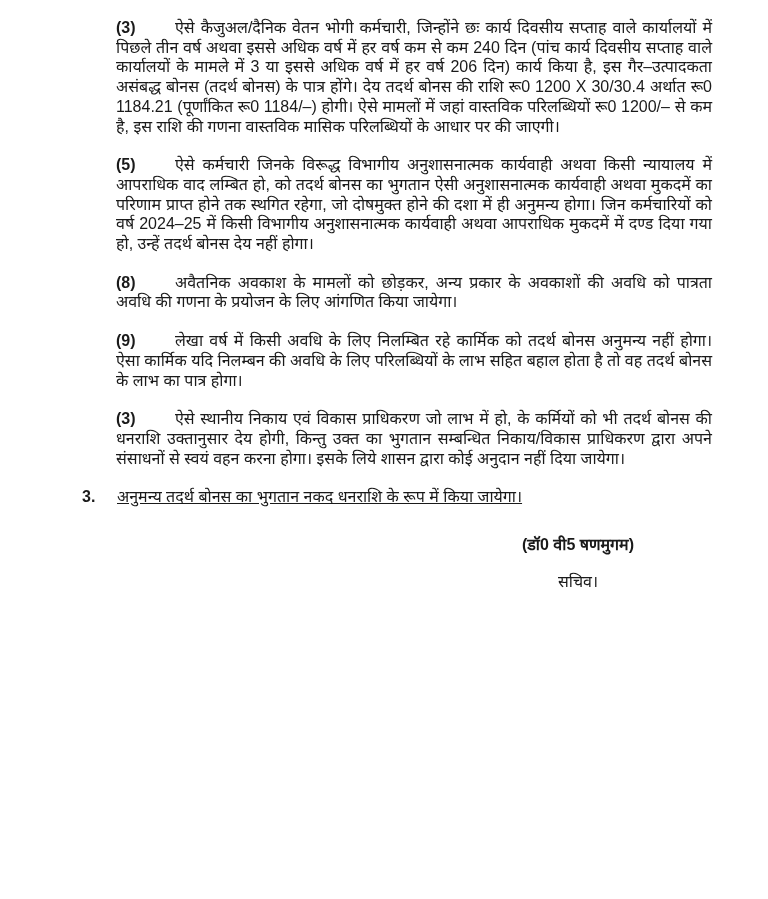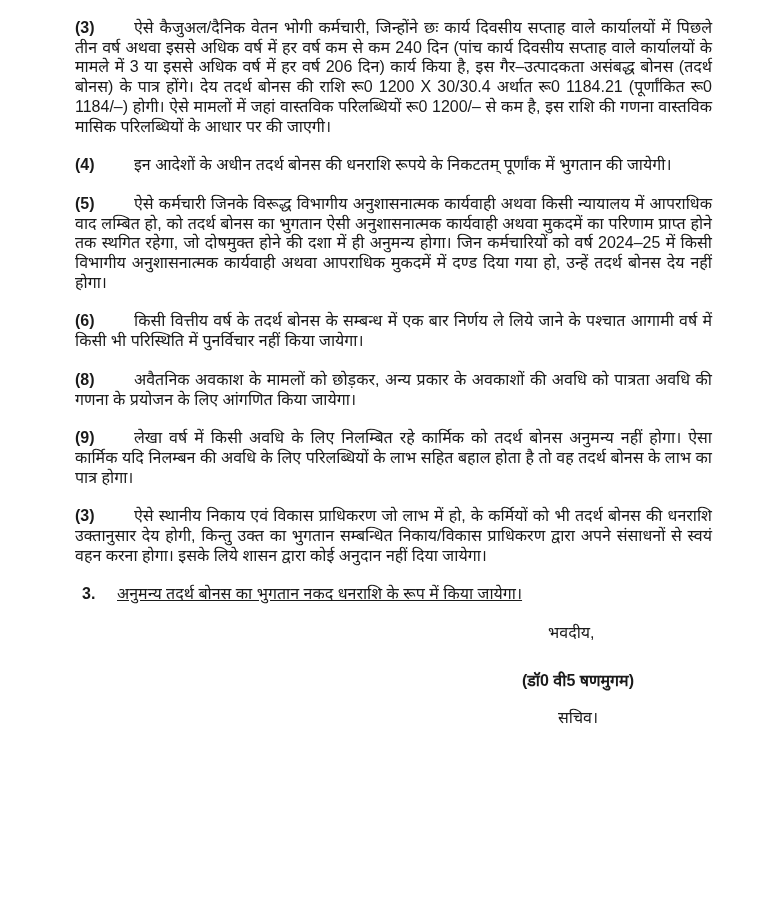--- a/index.html
+++ b/index.html
@@ -14,21 +14,21 @@
     background: #ffffff;
     color: #1a1a1a;
     font-family: "Liberation Sans", sans-serif;
     font-size: 16px;
     line-height: 19.7px;
     overflow: hidden;
     box-sizing: border-box;
     padding-top: 18px;
   }
   p.para {
-    margin: 0 56px 19px 75px;
+    margin: 0 56px 19px 116px;
     text-align: justify;
   }
   span.pnum {
     display: inline-block;
     width: 59px;
     font-weight: 600;
   }
   p.item {
     margin: 0 56px 19px 82px;
     text-align: justify;
@@ -58,50 +58,43 @@
 </style>
 </head>
 <body>
 
 <div class="page">
 
   <p class="para">
     <span class="pnum">(3)</span><span>ऐसे कैजुअल/दैनिक वेतन भोगी कर्मचारी, जिन्होंने छः कार्य दिवसीय सप्ताह वाले कार्यालयों में पिछले तीन वर्ष अथवा इससे अधिक वर्ष में हर वर्ष कम से कम 240 दिन (पांच कार्य दिवसीय सप्ताह वाले कार्यालयों के मामले में 3 या इससे अधिक वर्ष में हर वर्ष 206 दिन) कार्य किया है, इस गैर–उत्पादकता असंबद्ध बोनस (तदर्थ बोनस) के पात्र होंगे। देय तदर्थ बोनस की राशि रू0 1200 X 30/30.4 अर्थात रू0 1184.21 (पूर्णांकित रू0 1184/–) होगी। ऐसे मामलों में जहां वास्तविक परिलब्धियों रू0 1200/– से कम है, इस राशि की गणना वास्तविक मासिक परिलब्धियों के आधार पर की जाएगी।</span>
   </p>
 
-  <p class="para">
-    <span class="pnum">(4)</span><span>इन आदेशों के अधीन तदर्थ बोनस की धनराशि रूपये के निकटतम् पूर्णांक में भुगतान की जायेगी।</span>
-  </p>
 
   <p class="para">
     <span class="pnum">(5)</span><span>ऐसे कर्मचारी जिनके विरूद्ध विभागीय अनुशासनात्मक कार्यवाही अथवा किसी न्यायालय में आपराधिक वाद लम्बित हो, को तदर्थ बोनस का भुगतान ऐसी अनुशासनात्मक कार्यवाही अथवा मुकदमें का परिणाम प्राप्त होने तक स्थगित रहेगा, जो दोषमुक्त होने की दशा में ही अनुमन्य होगा। जिन कर्मचारियों को वर्ष 2024–25 में किसी विभागीय अनुशासनात्मक कार्यवाही अथवा आपराधिक मुकदमें में दण्ड दिया गया हो, उन्हें तदर्थ बोनस देय नहीं होगा।</span>
   </p>
 
-  <p class="para">
-    <span class="pnum">(6)</span><span>किसी वित्तीय वर्ष के तदर्थ बोनस के सम्बन्ध में एक बार निर्णय ले लिये जाने के पश्चात आगामी वर्ष में किसी भी परिस्थिति में पुनर्विचार नहीं किया जायेगा।</span>
-  </p>
 
 
   <p class="para">
     <span class="pnum">(8)</span><span>अवैतनिक अवकाश के मामलों को छोड़कर, अन्य प्रकार के अवकाशों की अवधि को पात्रता अवधि की गणना के प्रयोजन के लिए आंगणित किया जायेगा।</span>
   </p>
 
   <p class="para">
     <span class="pnum">(9)</span><span>लेखा वर्ष में किसी अवधि के लिए निलम्बित रहे कार्मिक को तदर्थ बोनस अनुमन्य नहीं होगा। ऐसा कार्मिक यदि निलम्बन की अवधि के लिए परिलब्धियों के लाभ सहित बहाल होता है तो वह तदर्थ बोनस के लाभ का पात्र होगा।</span>
   </p>
 
   <p class="para">
     <span class="pnum">(3)</span><span>ऐसे स्थानीय निकाय एवं विकास प्राधिकरण जो लाभ में हो, के कर्मियों को भी तदर्थ बोनस की धनराशि उक्तानुसार देय होगी, किन्तु उक्त का भुगतान सम्बन्धित निकाय/विकास प्राधिकरण द्वारा अपने संसाधनों से स्वयं वहन करना होगा। इसके लिये शासन द्वारा कोई अनुदान नहीं दिया जायेगा।</span>
   </p>
 
   <p class="item">
     <span class="inum">3.</span><span>अनुमन्य तदर्थ बोनस का भुगतान नकद धनराशि के रूप में किया जायेगा।</span>
   </p>
 
 
-  <div class="closing">भवदीय,</div>
 
   <div class="sig-block">
     <p class="sig-name">(डॉ0 वी5 षणमुगम)</p>
     <p class="sig-title">सचिव।</p>
   </div>
 
 </div>
 
 </body></html>

